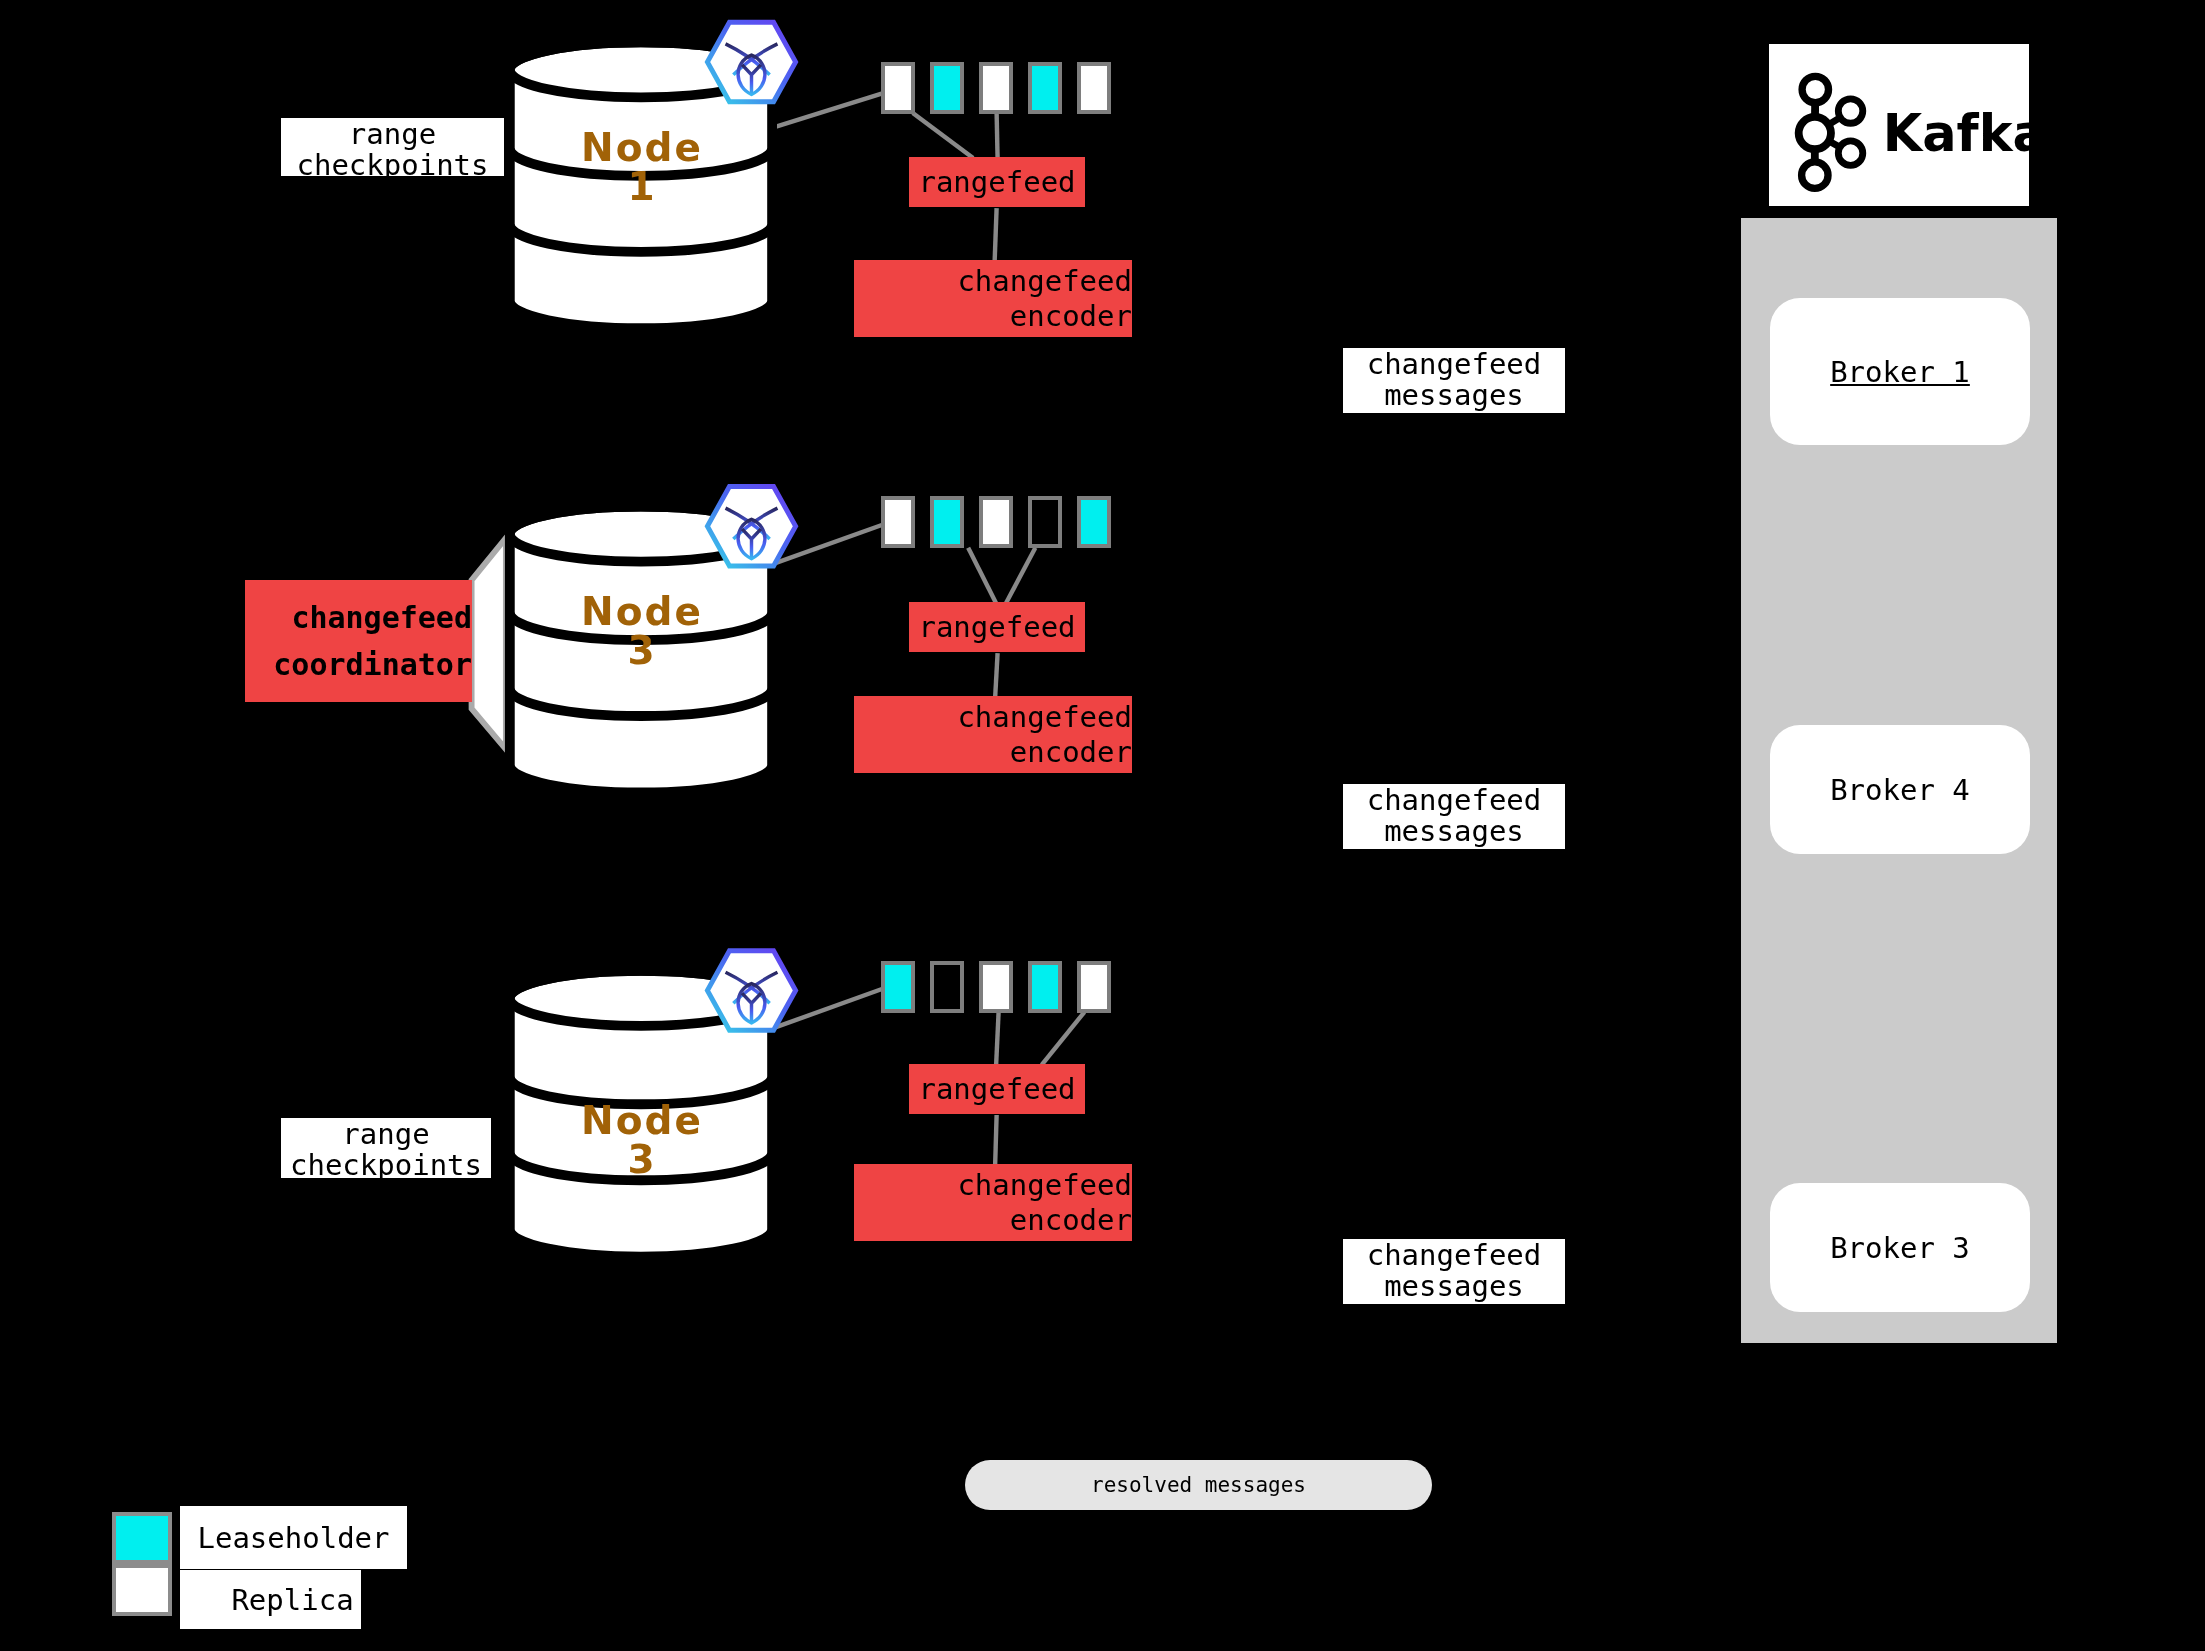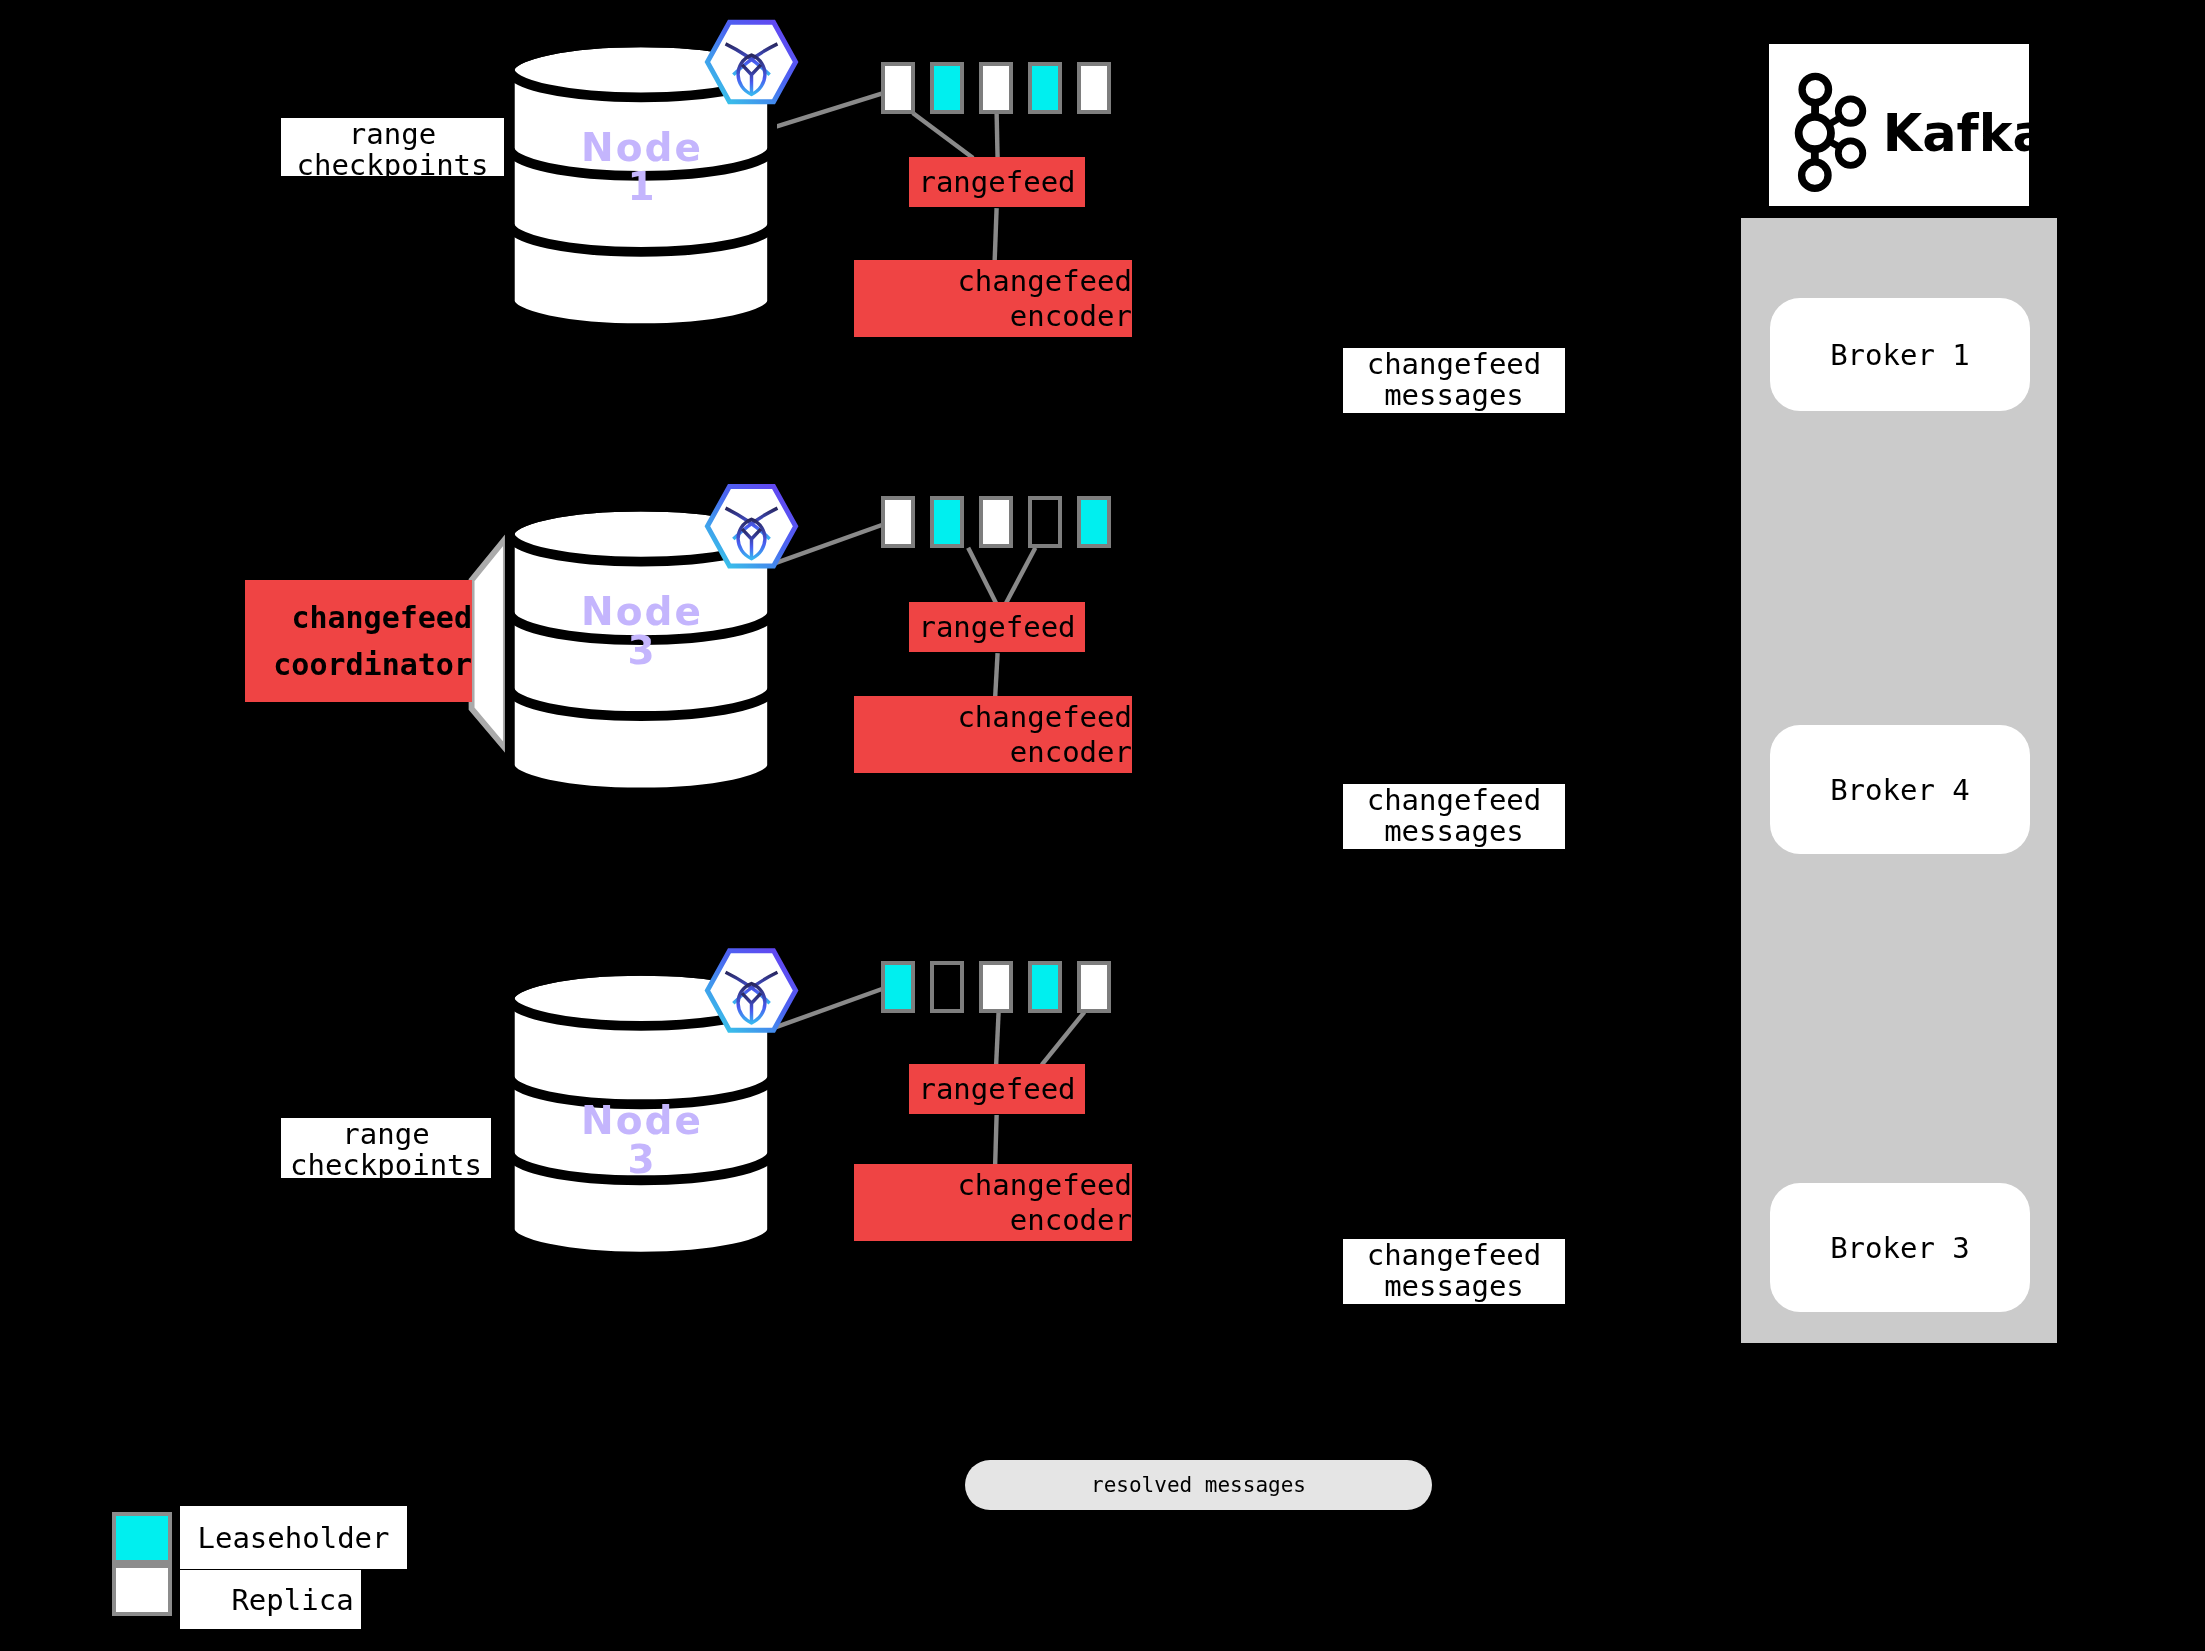--- a/index.html
+++ b/index.html
@@ -3,21 +3,21 @@
 <meta charset="utf-8">
 <style>
   html,body{margin:0;padding:0;background:#000;}
   #canvas{position:relative;width:2205px;height:1652px;background:#000;overflow:hidden;
           font-family:"DejaVu Sans Mono","Liberation Mono",monospace;}
   #diagram-svg{position:absolute;left:0;top:0;z-index:1;}
   .abs{position:absolute;box-sizing:border-box;z-index:2;}
   .whitebox{background:#fff;color:#000;text-align:center;overflow:hidden;}
   .graybox{background:#ef4444;color:#000;text-align:right;overflow:hidden;}
   .two-line{display:flex;flex-direction:column;justify-content:flex-start;}
-  .node-label{color:#c4b5fd;font-family:"DejaVu Sans","Liberation Sans",sans-serif;
+  .node-label{color:#a16207;font-family:"DejaVu Sans","Liberation Sans",sans-serif;
               font-weight:bold;font-size:39px;line-height:39px;text-align:center;letter-spacing:2px;}
   .sq{border:4.4px solid #7E7E7E;background:transparent;}
   .sq[data-fill="leaseholder"]{background:#00EFEF;}
   .sq[data-fill="replica"]{background:#FFFFFF;}
   .sq[data-fill="empty"]{background:transparent;}
   .rangefeed{display:flex;align-items:center;justify-content:center;font-size:29px;}
   .encoder{padding-top:3.9px;font-size:29px;line-height:35px;}
   .messages{padding-top:1px;font-size:29px;line-height:31px;}
   .chkpt{padding-top:1px;font-size:29px;line-height:31px;}
   .coordinator{font-weight:bold;font-size:30px;line-height:47px;display:flex;flex-direction:column;
@@ -204,21 +204,21 @@
         <circle cx="94" cy="93" r="27" stroke-width="15" fill="#fff"></circle>
         <circle cx="93" cy="182" r="33" stroke-width="16" fill="#fff"></circle>
         <circle cx="93" cy="268" r="27" stroke-width="15" fill="#fff"></circle>
         <circle cx="166" cy="137" r="25" stroke-width="14" fill="#fff"></circle>
         <circle cx="166" cy="223" r="25" stroke-width="14" fill="#fff"></circle>
       </g>
       <text x="232" y="218" class="kafka-wordmark" style="font:bold 104px 'DejaVu Sans','Liberation Sans',sans-serif;">Kafka</text>
     </svg>
   </div>
 
-  <div class="abs broker" style="left:1770px;top:298px;width:260px;height:113px;">Broker 1</div>
+  <div class="abs broker" style="left:1770px;top:298px;width:260px;height:147px;text-decoration:underline;">Broker 1</div>
   <div class="abs broker" style="left:1770px;top:725px;width:260px;height:129px;">Broker 4</div>
   <div class="abs broker" style="left:1770px;top:1183px;width:260px;height:129px;">Broker 3</div>
 
   <div class="abs pill" style="left:965px;top:1460px;width:467px;height:50px;">resolved messages</div>
 
   <div class="abs sq" style="left:112px;top:1512px;width:60px;height:52px;border-color:#8C8C8C;" data-fill="leaseholder"></div>
   <div class="abs sq" style="left:112px;top:1564px;width:60px;height:52px;border-color:#8C8C8C;" data-fill="replica"></div>
   <div class="abs whitebox legend-label" style="left:180px;top:1506px;width:227px;height:63px;">Leaseholder</div>
   <div class="abs whitebox legend-label" style="left:180px;top:1570px;width:181px;height:59px;padding-left:44px;">Replica</div>
 

